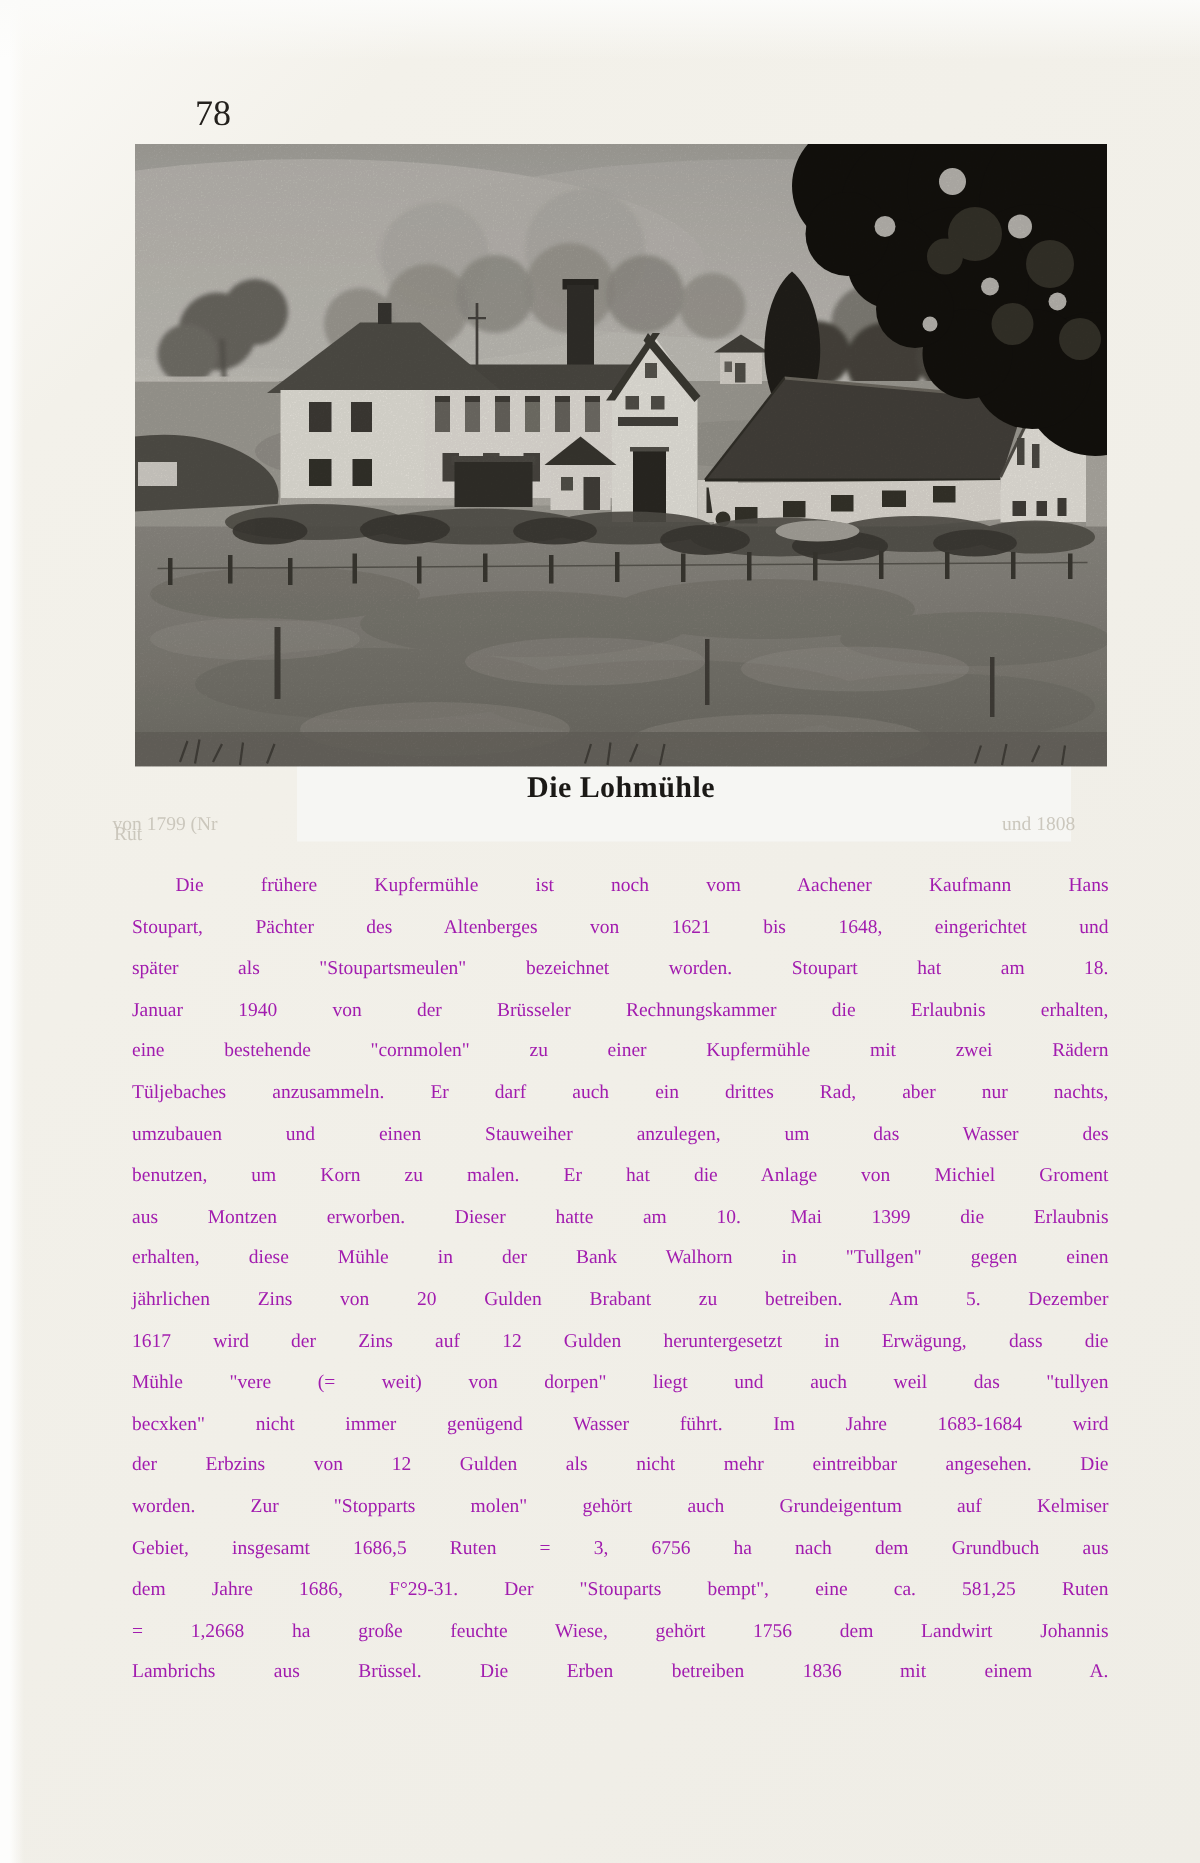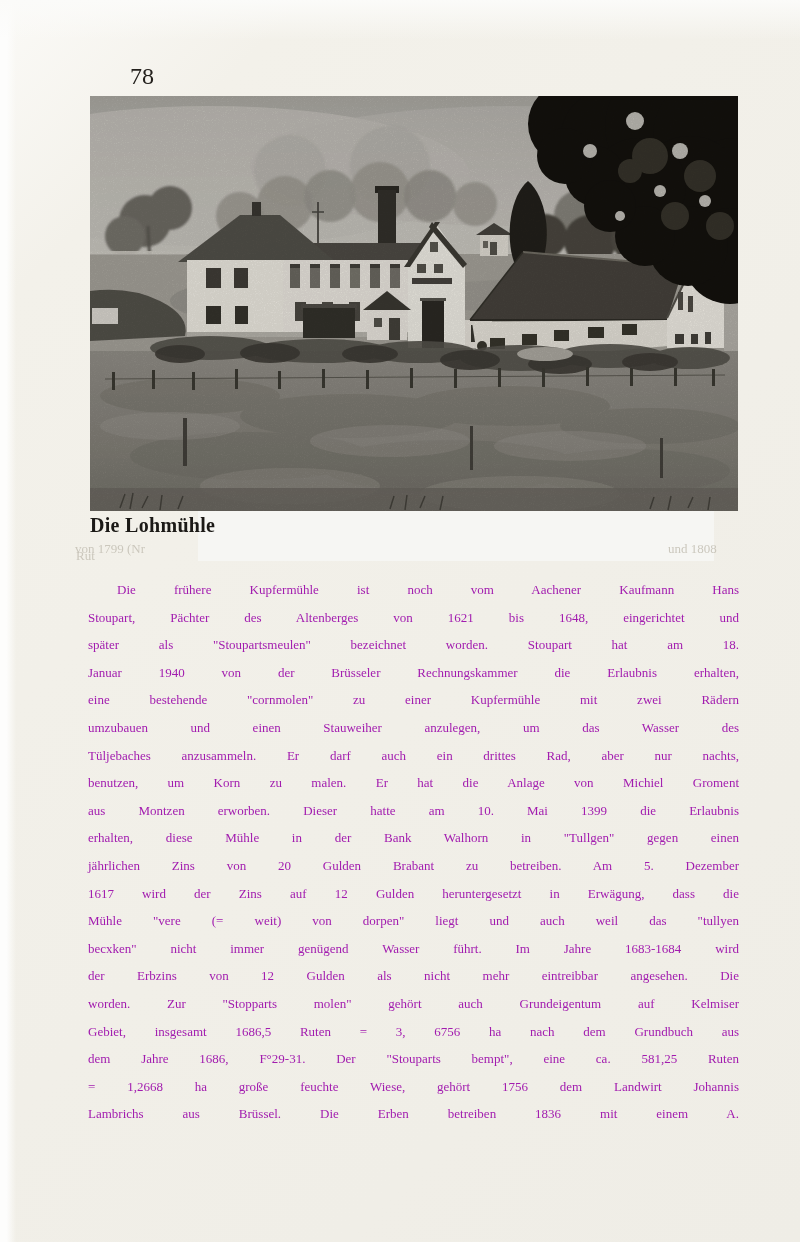--- a/index.html
+++ b/index.html
@@ -9,21 +9,21 @@
     font-family:"Liberation Serif","DejaVu Serif",serif;
   }
   .edge-left{position:absolute;left:0;top:0;width:16px;height:100%;
     background:linear-gradient(to right,#fdfdfc 0%,#fdfdfc 40%,rgba(253,253,252,0) 100%);}
   .edge-top{position:absolute;left:0;top:0;width:100%;height:40px;
     background:linear-gradient(to bottom,#fbfbf9 0%,rgba(251,251,249,0) 100%);}
   .page-number{position:absolute;left:88px;top:63px;font-size:24px;color:#24211d;margin-left:42px;}
   .scan-band{position:absolute;left:198px;top:503px;width:516px;height:58px;background:#f6f6f3;}
   .photo{position:absolute;left:90px;top:96px;width:648px;height:415px;filter:sepia(.05) contrast(1.02);}
   .photo svg{display:block;width:648px;height:415px;}
-  .caption{position:absolute;left:90px;top:514px;width:648px;
+  .caption{position:absolute;left:90px;top:514px;width:648px;text-align:center;
     font-weight:bold;font-size:20px;color:#1b1916;letter-spacing:.3px;}
   .ghost{position:absolute;color:#c7c3b8;font-size:13px;opacity:.9;white-space:nowrap;}
   .ghost.g1{left:75px;top:541px;}
   .ghost.g2{left:668px;top:541px;}
   .ghost.g3{left:76px;top:548px;}
   .body-text{position:absolute;left:88px;top:576px;width:651px;color:#a21caf;
     font-size:13px;}
   .body-text .line{
     height:27.6px;line-height:27.6px;white-space:normal;
     text-align:justify;text-align-last:justify;text-justify:inter-word;overflow:visible;}
@@ -306,22 +306,22 @@
 <div class="ghost g1">von 1799 (Nr</div>
 <div class="ghost g2">und 1808</div>
 <div class="ghost g3">Rut</div>
 
 <div class="body-text">
   <div class="line first">Die frühere Kupfermühle ist noch vom Aachener Kaufmann Hans</div>
   <div class="line">Stoupart, Pächter des Altenberges von 1621 bis 1648, eingerichtet und</div>
   <div class="line">später als "Stoupartsmeulen" bezeichnet worden. Stoupart hat am 18.</div>
   <div class="line">Januar 1940 von der Brüsseler Rechnungskammer die Erlaubnis erhalten,</div>
   <div class="line">eine bestehende "cornmolen" zu einer Kupfermühle mit zwei Rädern</div>
+  <div class="line">Tüljebaches anzusammeln. Er darf auch ein drittes Rad, aber nur nachts,</div>
   <div class="line">umzubauen und einen Stauweiher anzulegen, um das Wasser des</div>
-  <div class="line">Tüljebaches anzusammeln. Er darf auch ein drittes Rad, aber nur nachts,</div>
   <div class="line">benutzen, um Korn zu malen. Er hat die Anlage von Michiel Groment</div>
   <div class="line">aus Montzen erworben. Dieser hatte am 10. Mai 1399 die Erlaubnis</div>
   <div class="line">erhalten, diese Mühle in der Bank Walhorn in "Tullgen" gegen einen</div>
   <div class="line">jährlichen Zins von 20 Gulden Brabant zu betreiben. Am 5. Dezember</div>
   <div class="line">1617 wird der Zins auf 12 Gulden heruntergesetzt in Erwägung, dass die</div>
   <div class="line">Mühle "vere (= weit) von dorpen" liegt und auch weil das "tullyen</div>
   <div class="line">becxken" nicht immer genügend Wasser führt. Im Jahre 1683-1684 wird</div>
   <div class="line">der Erbzins von 12 Gulden als nicht mehr eintreibbar angesehen. Die</div>
   <div class="line">worden. Zur "Stopparts molen" gehört auch Grundeigentum auf Kelmiser</div>
   <div class="line">Gebiet, insgesamt 1686,5 Ruten = 3, 6756 ha nach dem Grundbuch aus</div>

